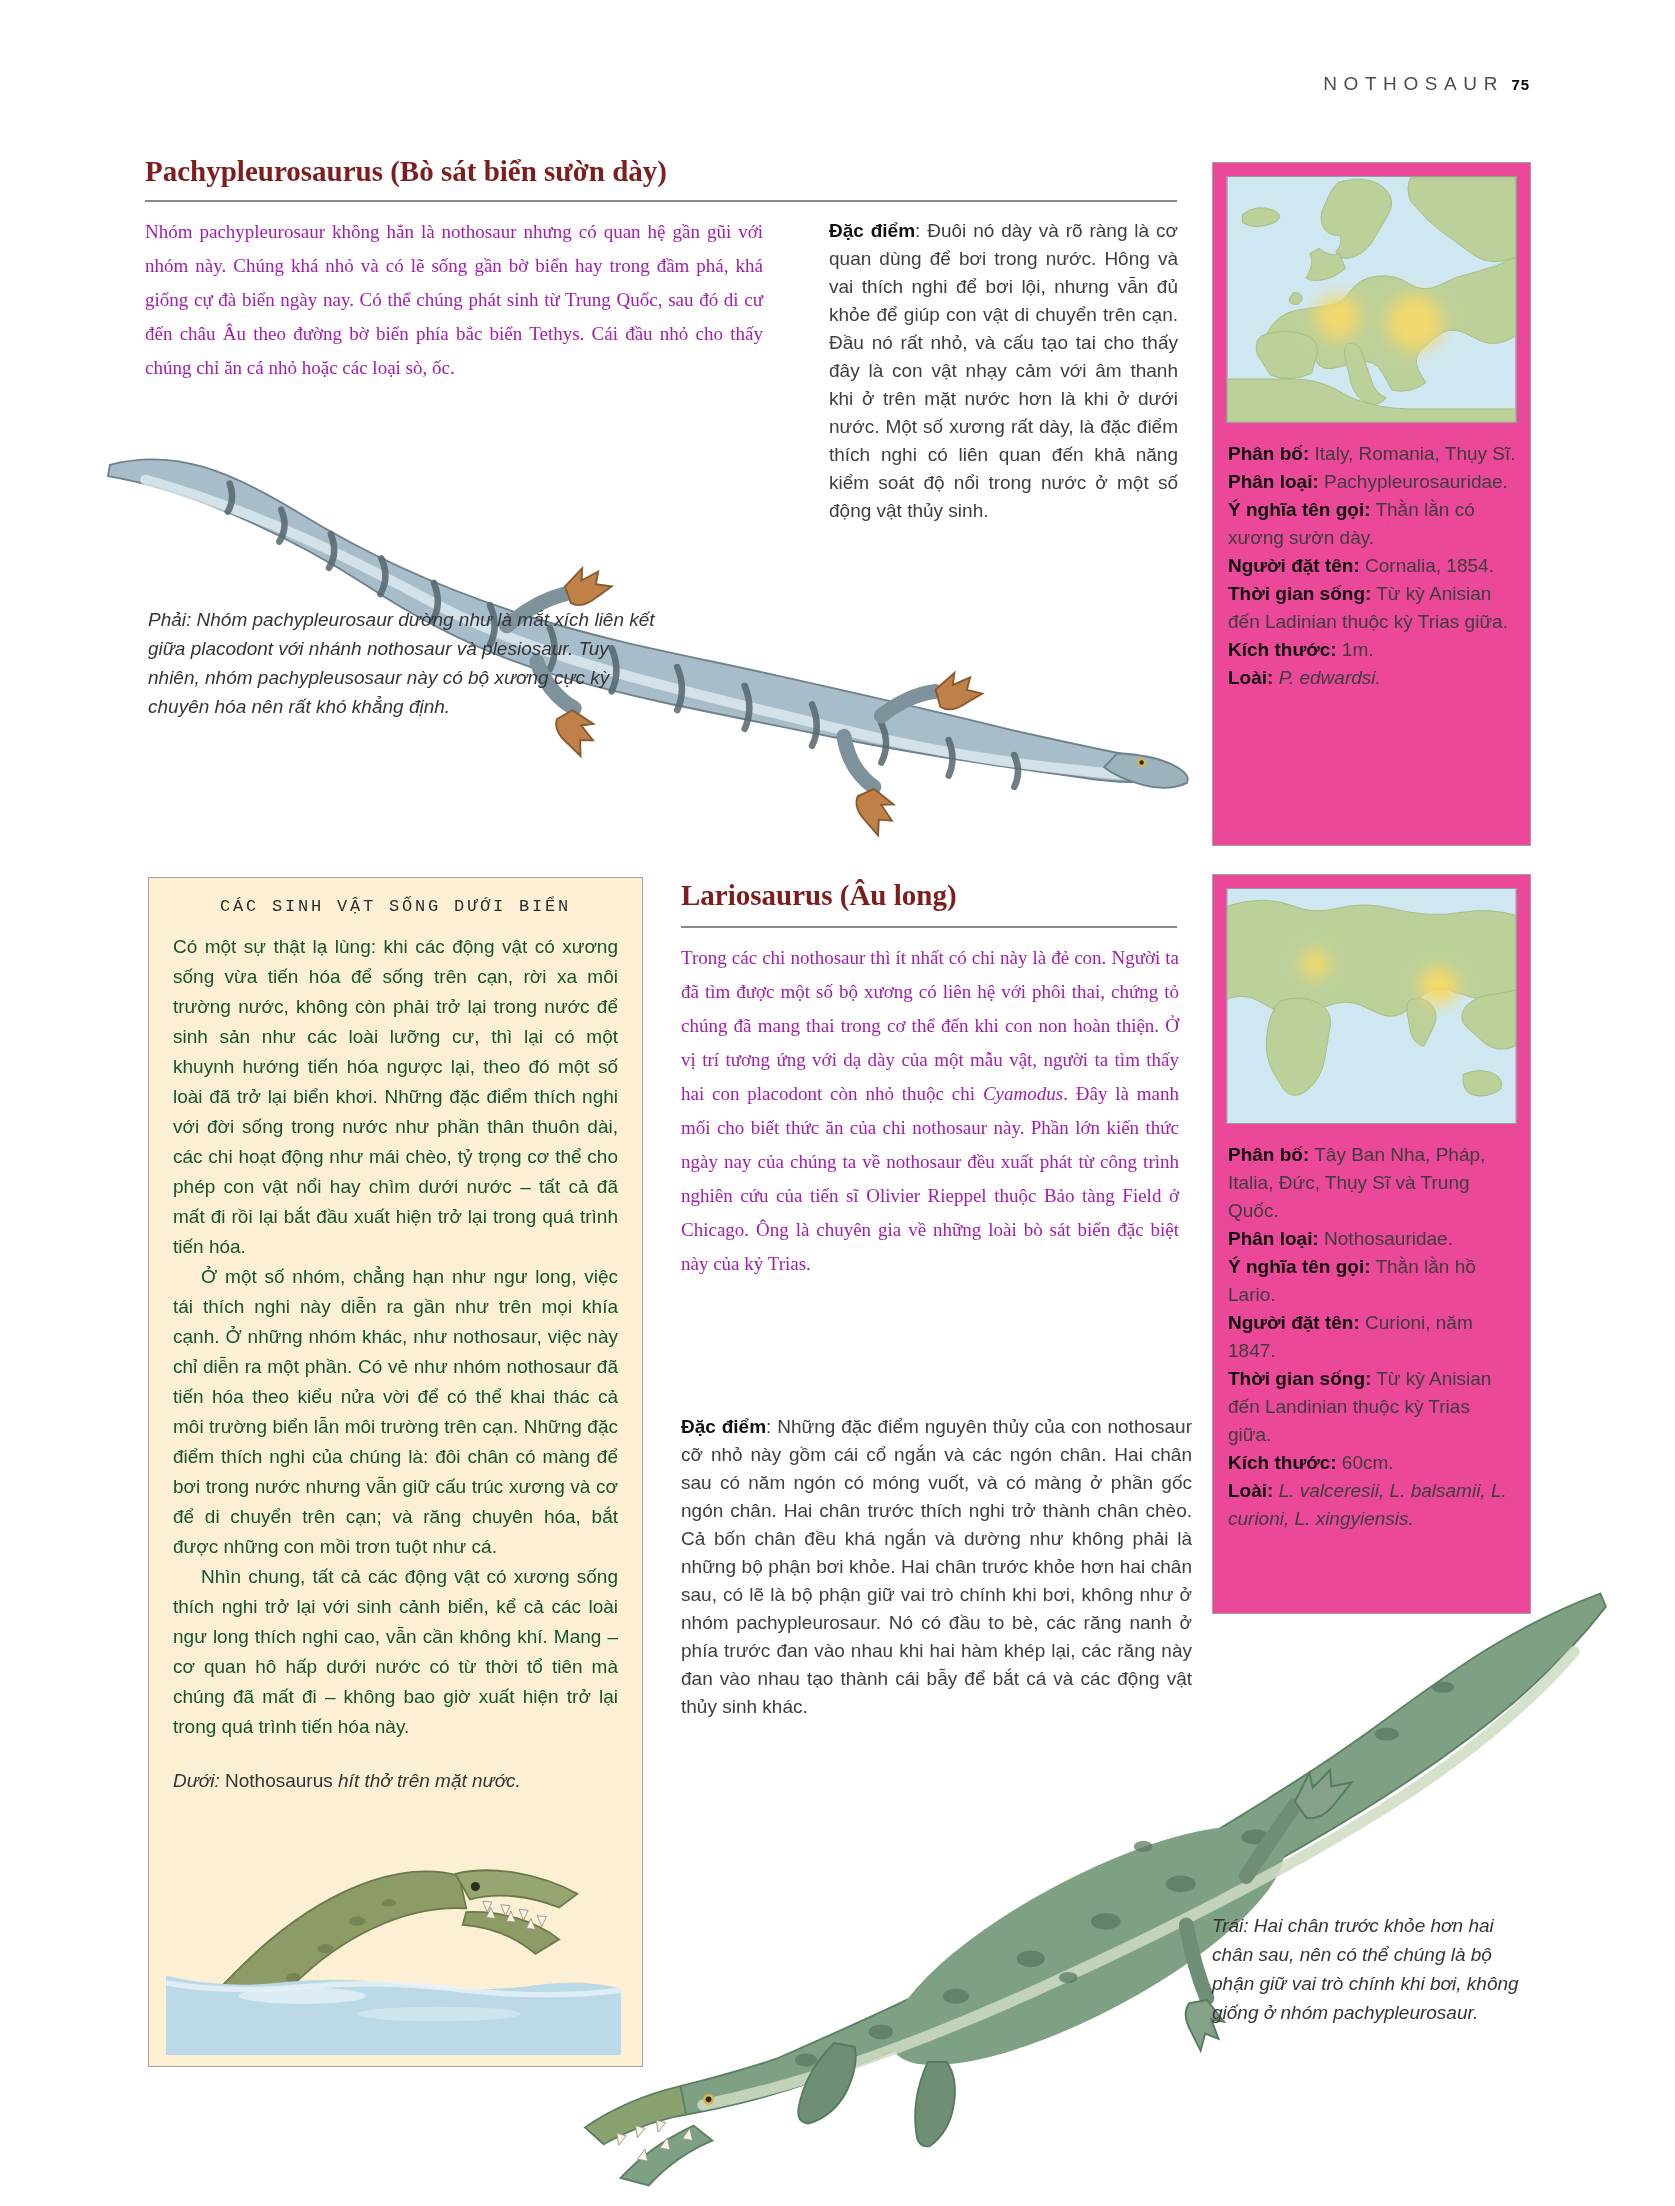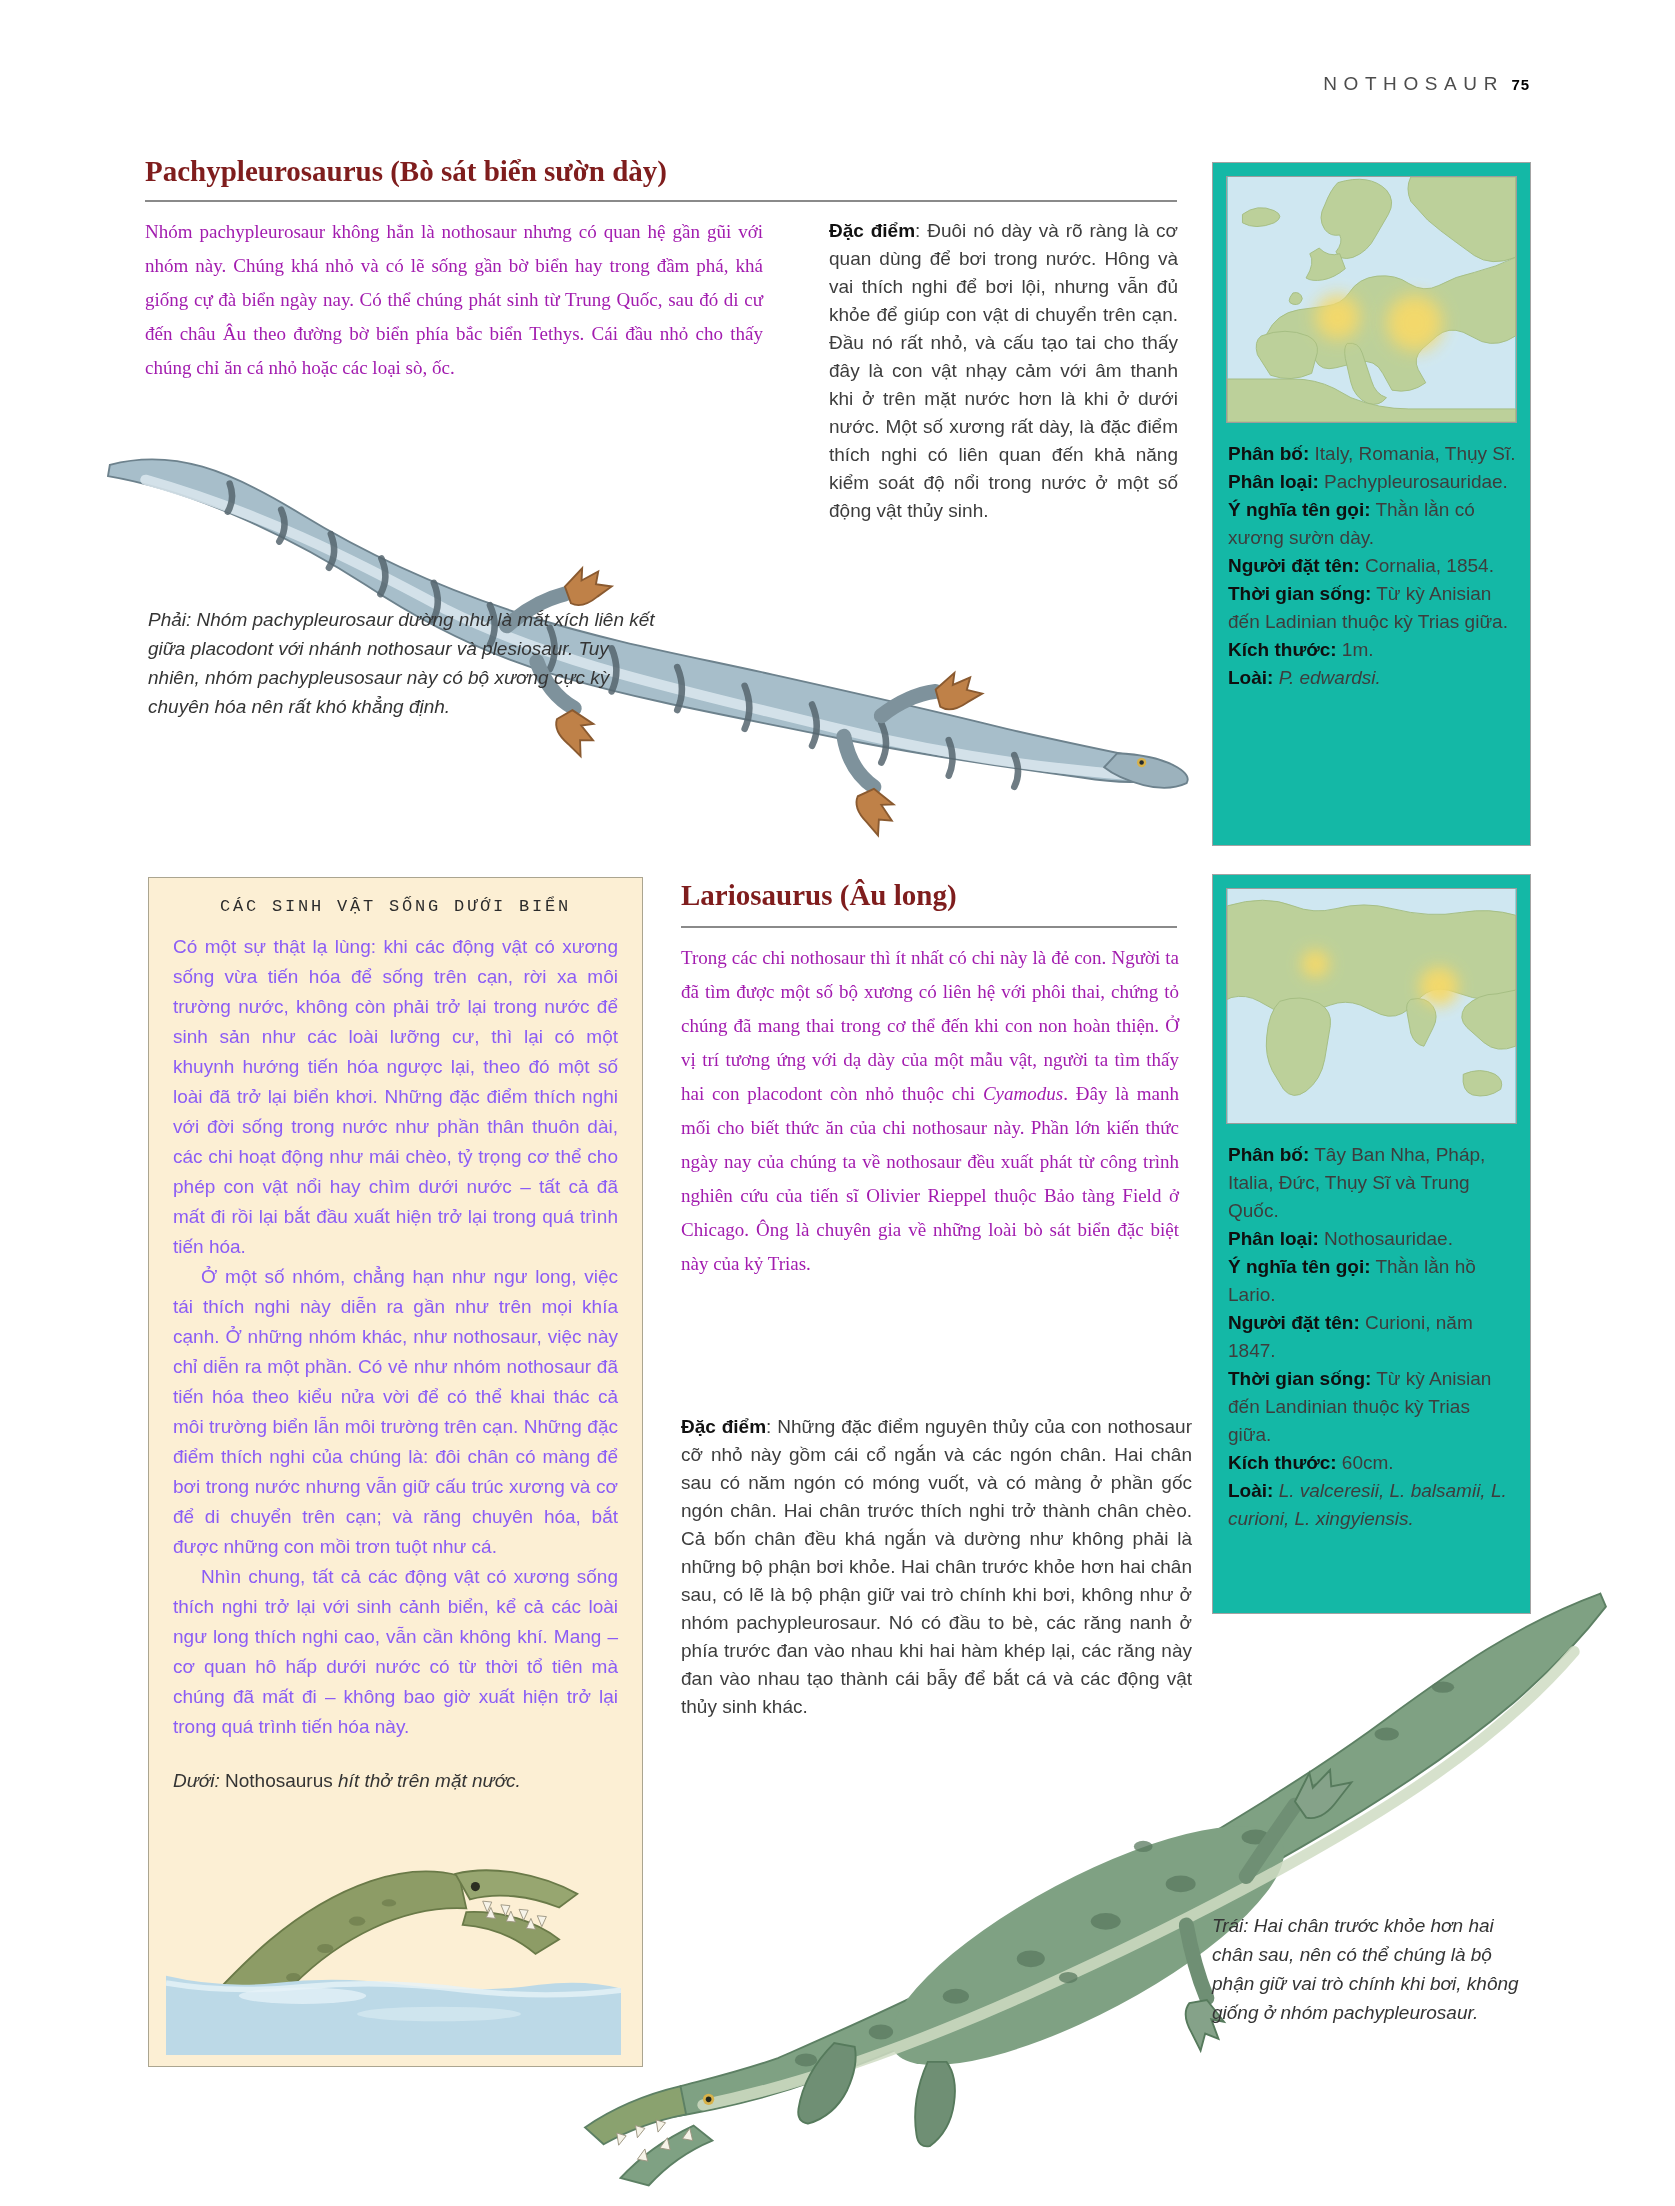--- a/index.html
+++ b/index.html
@@ -11,33 +11,33 @@
   
   .sec-title{position:absolute;font-weight:bold;font-size:29px;color:#7f1d1d;font-family:Liberation Serif, serif;}
   .rule{position:absolute;height:1.9px;background:#8a8a8a;}
   
   .serif{font-family:"Liberation Serif",serif;font-size:19px;line-height:34px;color:#a21caf;text-align:justify;}
   .sans{font-family:"Liberation Sans",sans-serif;font-size:19px;line-height:28px;color:#3d3d3d;text-align:justify;}
   .col{position:absolute;}
   .flabel{font-weight:bold;color:#111;}
   .it{font-style:italic;}
   
-  .infobox{position:absolute;background:#14b8a6;border:1.9px solid #a3a3a3;box-sizing:border-box;}
+  .infobox{position:absolute;background:#ec4899;border:1.9px solid #a3a3a3;box-sizing:border-box;}
   .map{position:absolute;left:13px;top:13px;border:0.9px solid #9c9c9c;display:block;}
   .irows{position:absolute;left:15px;right:13px;font-size:19px;line-height:28px;color:#3d3d3d;text-align:left;}
   .irow{margin:0;}
   .ilbl{font-weight:bold;color:#0f0f0f;}
   
   .caption{position:absolute;font-style:italic;font-size:19px;line-height:29px;color:#343434;text-align:left;z-index:5;}
   
   .seabox{position:absolute;left:148px;top:877px;width:495px;height:1190px;background:#fcefd4;
           border:1.9px solid #aba590;box-sizing:border-box;}
   .seabox-inner{position:absolute;left:24px;right:24px;top:19px;}
   .seabox-title{text-align:center;font-size:17px;letter-spacing:2.8px;color:#2c2c2c;margin-bottom:16px;font-family:Liberation Mono, monospace;}
-  .seabox p{margin:0;font-size:19px;line-height:30px;color:#8b5cf6;text-align:justify;}
+  .seabox p{margin:0;font-size:19px;line-height:30px;color:#14532d;text-align:justify;}
   .seabox p.ind{text-indent:28px;}
   .seabox .caption-inline{position:absolute;left:24px;top:892px;font-style:italic;font-size:19px;color:#343434;}
   .caption-inline .upright{font-style:normal;}
   .illo{position:absolute;z-index:1;}
   .z0{z-index:0;}
 </style>
 </head>
 <body>
 
 <div class="page">

